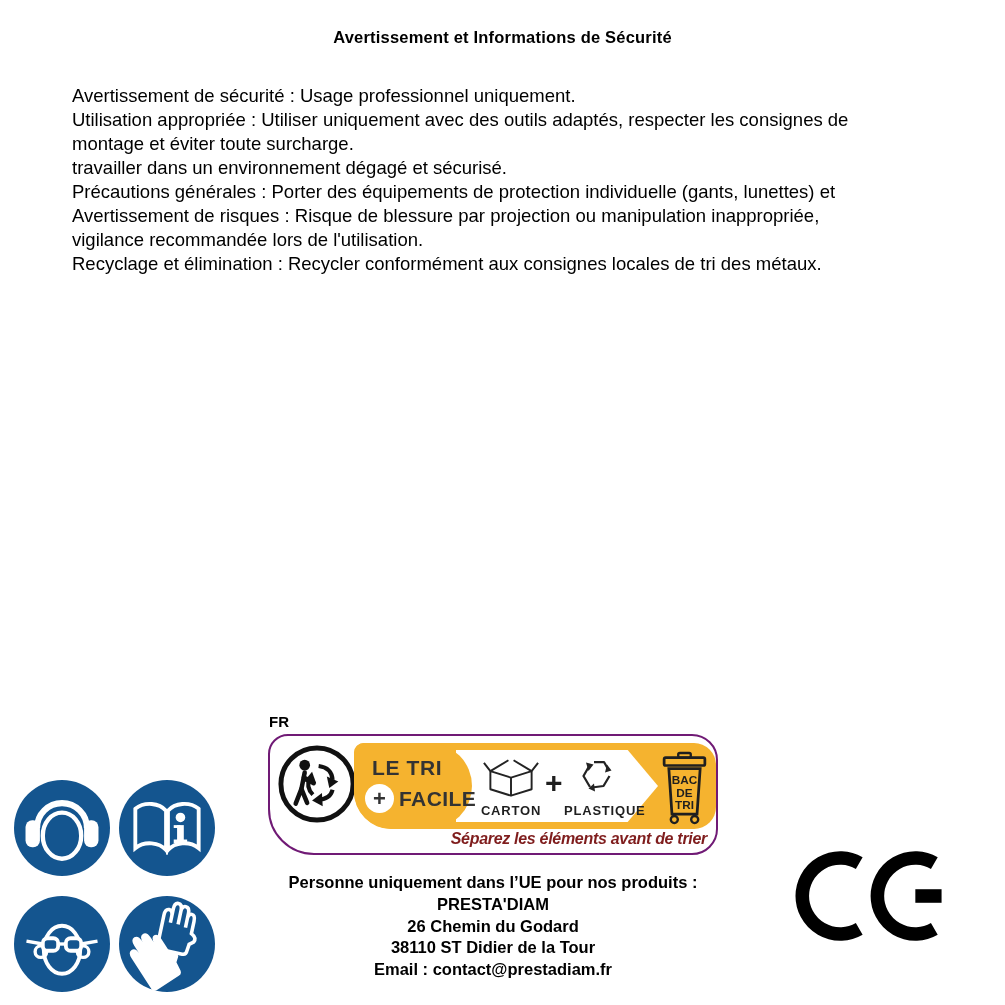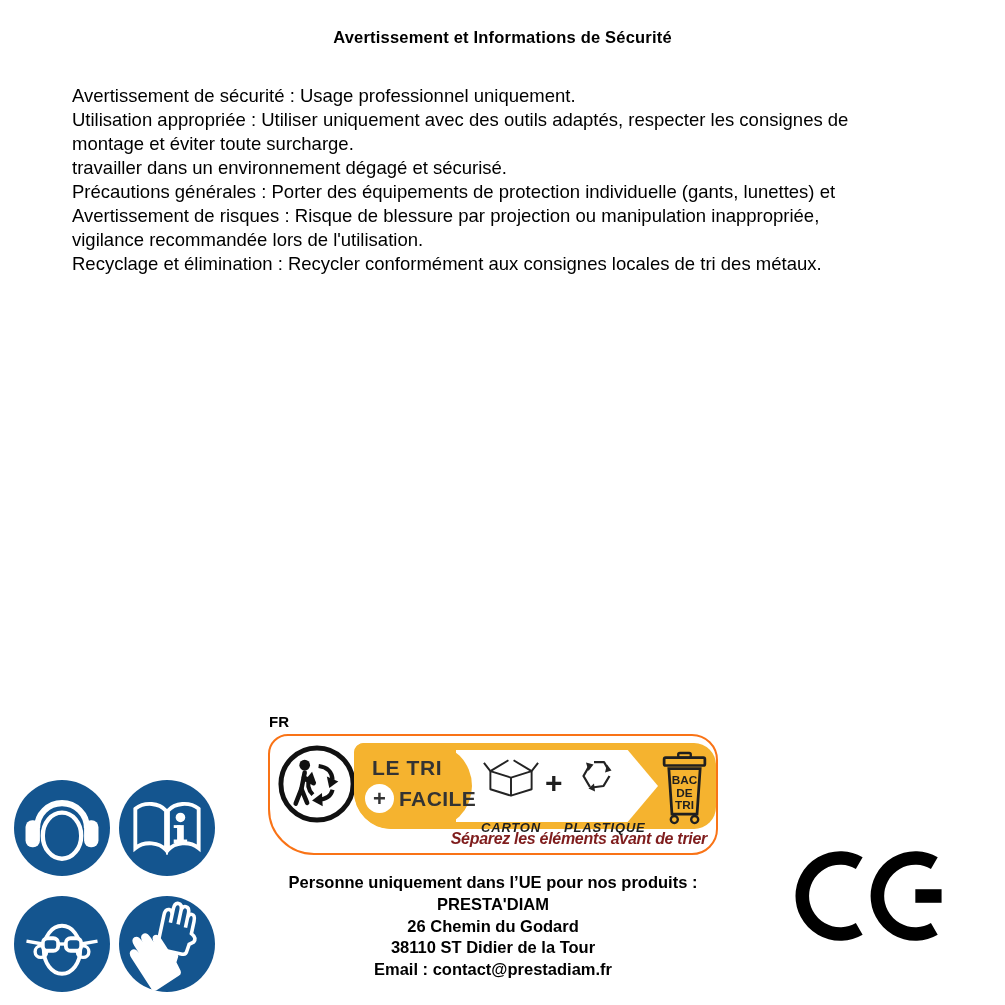--- a/index.html
+++ b/index.html
@@ -15,40 +15,40 @@
 
   
   .icons-grid { position:absolute; left:14px; top:780px;
                 display:grid; grid-template-columns:96px 96px; gap:20px 9px; }
   .picto { width:96px; height:96px; border-radius:50%; background:#14558F; position:relative; }
   .picto svg { position:absolute; inset:0; width:100%; height:100%; }
 
   
   .country-code { position:absolute; left:269px; top:713px; font-size:15px; font-weight:bold; }
   .label-box { position:absolute; left:268px; top:734px; width:450px; height:121px;
-               box-sizing:border-box; border:2px solid #f97316; background:#fff;
+               box-sizing:border-box; border:2px solid #701a75; background:#fff;
                border-radius:20px 26px 26px 46px; }
   .triman { position:absolute; left:6px; top:7px; width:82px; height:82px; }
 
   .band { position:absolute; left:84px; top:7px; width:362px; height:86px;
           background:#F5B32F; border-radius:10px 22px 22px 38px; }
   .white-arrow { position:absolute; left:102px; top:7px; width:202px; height:72px; background:#fff;
                  clip-path:polygon(0 0, 85% 0, 100% 50%, 85% 100%, 0 100%); }
   .badge { position:absolute; left:0; top:0; width:118px; height:86px; background:#F5B32F;
            border-radius:10px 44px 44px 38px; color:#333; }
   .badge-l1 { margin:13px 0 4px 18px; font-size:21px; font-weight:bold; letter-spacing:0.6px; }
   .badge-l2 { display:flex; align-items:center; margin-left:11px; gap:5px; }
   .plus-circle { width:29px; height:29px; border-radius:50%; background:#fff; flex:0 0 auto;
                  display:flex; align-items:center; justify-content:center;
                  font-size:22px; font-weight:bold; color:#333; }
   .badge-l2 .fac { font-size:21px; font-weight:bold; letter-spacing:0.4px; }
 
   .mat { position:absolute; top:9px; width:68px; text-align:center; }
   .mat svg { width:58px; height:50px; display:block; margin:0 auto; }
-  .mat-label { font-size:13px; font-weight:bold; color:#1f1f1f; letter-spacing:0.8px; margin-top:18px;font-style:italic; }
+  .mat-label { font-size:13px; font-weight:bold; color:#1f1f1f; letter-spacing:0.8px; margin-top:1px; }
   .mat-carton { left:123px; }
   .mat-plast  { left:210px; width:66px; }
   .plus-mid { position:absolute; left:191px; top:23px; font-size:30px; font-weight:bold; color:#1f1f1f; }
 
   .bin { position:absolute; left:307px; top:8px; width:47px; height:76px;text-align:center; }
   .bin svg { width:100%; height:100%; }
   .bin text { font-family:"Liberation Sans", sans-serif; font-weight:bold; }
 
   .tagline { position:absolute; right:9px; top:94px; font-size:16px; font-style:italic;
              font-weight:bold; color:#7f1d1d; letter-spacing:-0.3px; }

